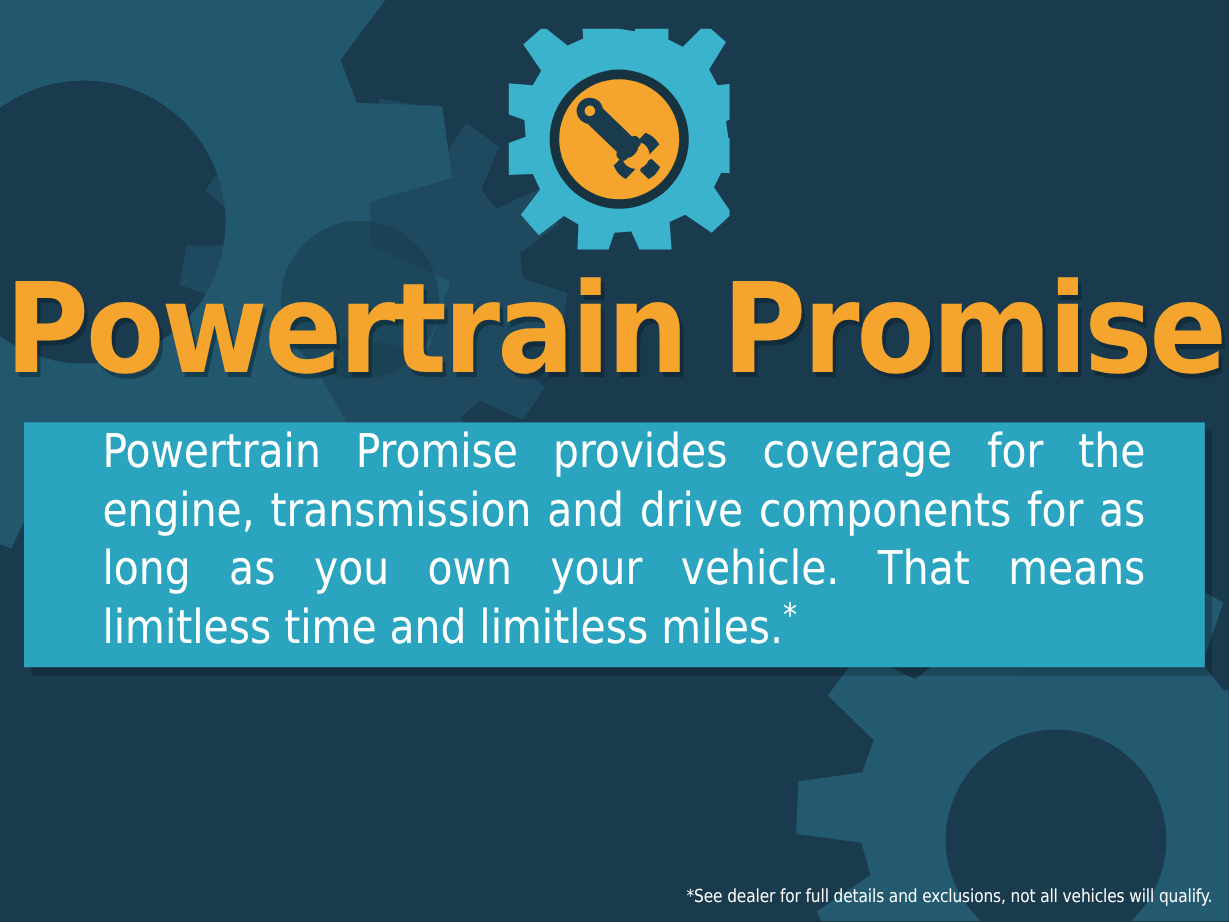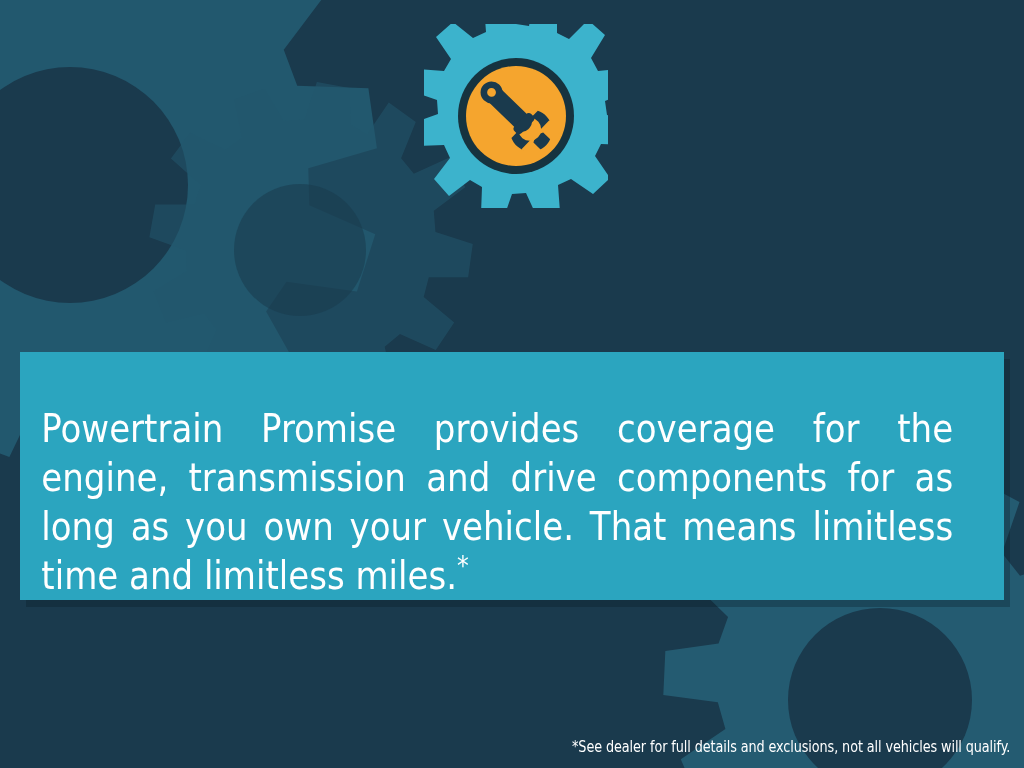--- a/index.html
+++ b/index.html
@@ -53,25 +53,26 @@
     white-space:nowrap;
     transform:scaleX(0.92);
     transform-origin:center center;
     text-shadow:3px 4px 0 rgba(7,26,36,0.42);
   }
 
   
   .promise-panel {
     position:absolute;
     left:20px; top:352px;
-    width:984px; height:248px;
+    width:984px; height:204px;
     background:#2ba5bf;
     box-shadow:6px 7px 0 rgba(8,28,38,0.30);
     display:flex;
-    align-items:flex-end;
+    align-items:flex-start;
+    padding-left:44px;
   }
   .promise-copy {
     width:100%;
     padding:0 22px;
     color:#ffffff;
     font-family:"DejaVu Sans Condensed", "Liberation Sans Narrow", "Liberation Sans", sans-serif;
     font-size:39px;
     line-height:49px;
     font-weight:500;
     text-align:justify;
@@ -188,20 +189,23 @@
             M27,-20 L43,-20 L43,-7 L31,-7
             A11.5,11.5 0 0 0 31,7
             L43,7 L43,20 L27,20 Z"></path>
 
           <rect x="6" y="-12" width="10" height="24" rx="4" fill="#1a3a4d"></rect>
         </g>
       </g>
     </svg>
   </div>
 
+  <div class="headline">
+    <span class="headline-text">Powertrain Promise</span>
+  </div>
 
   <div class="promise-panel">
     <p class="promise-copy"><span>Powertrain Promise provides coverage for the engine, transmission and drive components for as long as you own your vehicle. That means limitless time and limitless miles.</span><span class="star">*</span></p>
   </div>
 
 
   <div class="disclaimer">*See dealer for full details and exclusions, not all vehicles will qualify.</div>
 
 </div>
 

